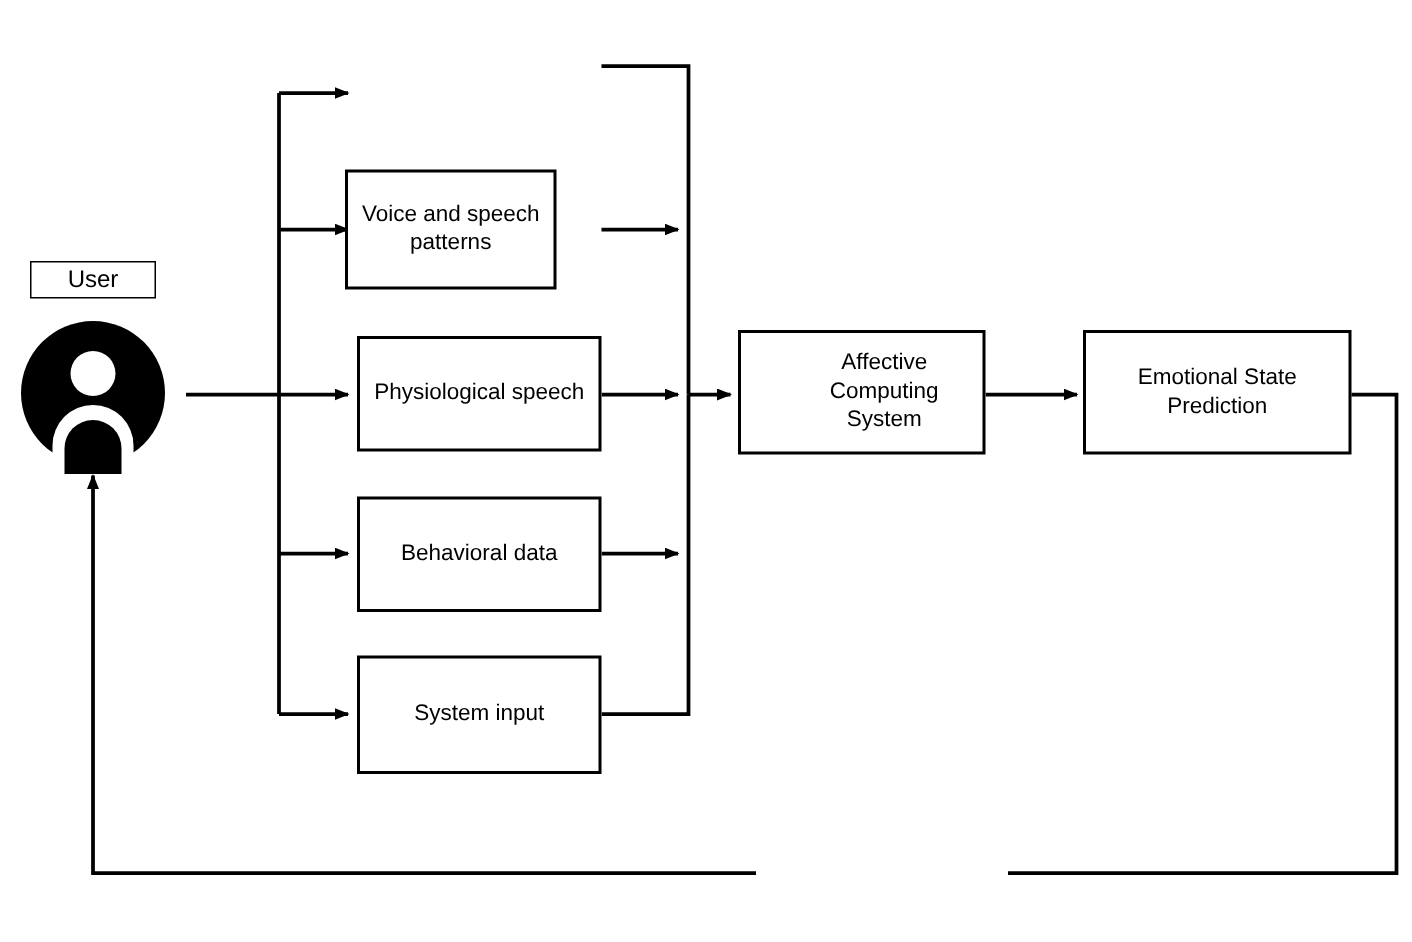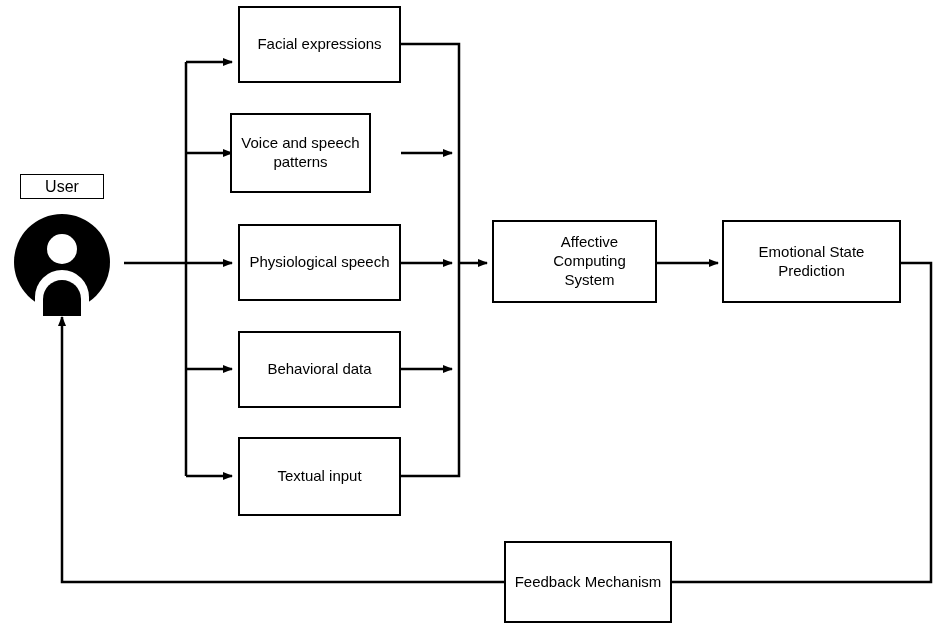--- a/index.html
+++ b/index.html
@@ -120,45 +120,39 @@
   <div class="node small" style="left:20px; top:174px; width:84px; height:25px;">
     <span>User</span>
   </div>
 
   <div class="avatar" style="left:14px; top:214px;">
     <div class="head"></div>
     <div class="body"></div>
     <div class="mask"></div>
   </div>
 
-  <div class="node" style="left:238px; top:6px; width:163px; height:77px;">
-    <span>Facial expressions</span>
-  </div>
 
   <div class="node" style="left:230px; top:113px; width:141px; height:80px;text-align:center;">
     <span>Voice and speech patterns</span>
   </div>
 
   <div class="node" style="left:238px; top:224px; width:163px; height:77px;">
     <span>Physiological speech</span>
   </div>
 
   <div class="node" style="left:238px; top:331px; width:163px; height:77px;">
     <span>Behavioral data</span>
   </div>
 
   <div class="node" style="left:238px; top:437px; width:163px; height:79px;">
-    <span>Textual input</span>
+    <span>System input</span>
   </div>
 
   <div class="node" style="left:492px; top:220px; width:165px; height:83px;padding-left:36px;">
     <span>Affective Computing System</span>
   </div>
 
   <div class="node" style="left:722px; top:220px; width:179px; height:83px;">
     <span>Emotional State Prediction</span>
   </div>
 
-  <div class="node" style="left:504px; top:541px; width:168px; height:82px;">
-    <span>Feedback Mechanism</span>
-  </div>
 
 </div>
 
 </body></html>

